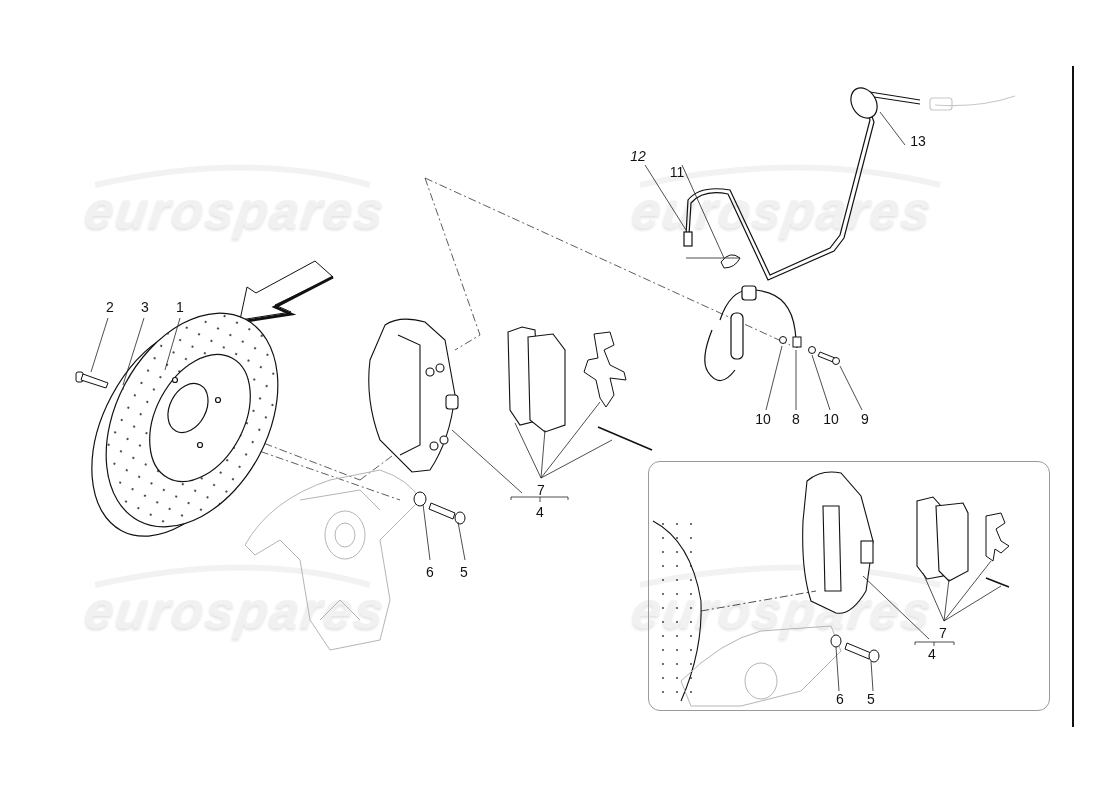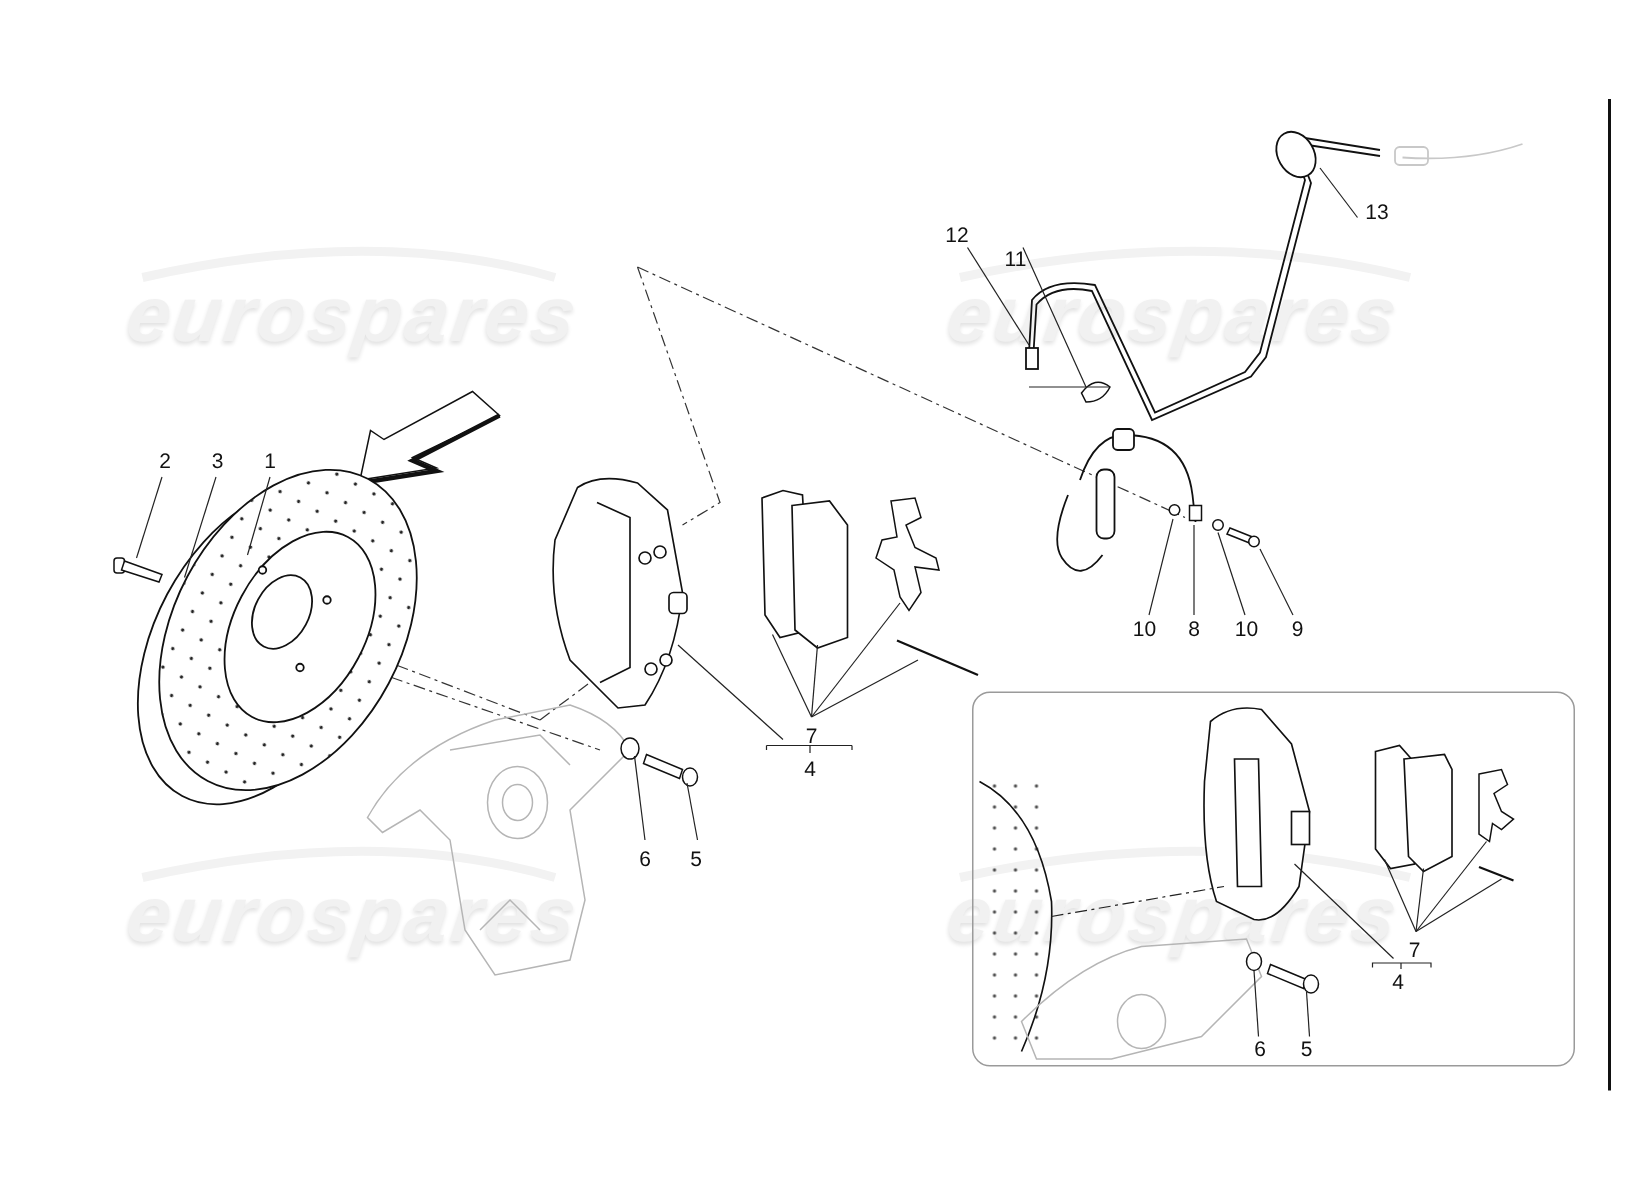--- a/index.html
+++ b/index.html
@@ -154,21 +154,21 @@
   <div class="lbl" style="left:145px;top:307px;">3</div>
   <div class="lbl" style="left:540px;top:512px;">4</div>
   <div class="lbl" style="left:464px;top:572px;">5</div>
   <div class="lbl" style="left:430px;top:572px;">6</div>
   <div class="lbl" style="left:541px;top:490px;">7</div>
   <div class="lbl" style="left:796px;top:419px;">8</div>
   <div class="lbl" style="left:865px;top:419px;">9</div>
   <div class="lbl" style="left:763px;top:419px;">10</div>
   <div class="lbl" style="left:831px;top:419px;">10</div>
   <div class="lbl" style="left:677px;top:172px;">11</div>
-  <div class="lbl" style="left:638px;top:156px;">12</div>
+  <div class="lbl" style="left:638px;top:156px;font-style:italic;">12</div>
   <div class="lbl" style="left:918px;top:141px;">13</div>
 
   <div class="inset">
     <svg width="400" height="248" viewBox="648 461 400 248" style="position:absolute;left:0;top:0;">
       <g stroke="#111" fill="none" stroke-width="1.1">
         <path d="M652 520 Q690 540 700 600 Q702 650 680 700"></path>
         <rect x="652" y="520" width="45" height="180" fill="url(#holes)" stroke="none" opacity="0.8"></rect>
       </g>
       <g stroke="#b5b5b5" fill="none">
         <path d="M680 680 Q720 640 760 630 L830 625 L840 650 L800 690 L740 705 L690 705 Z"></path>

